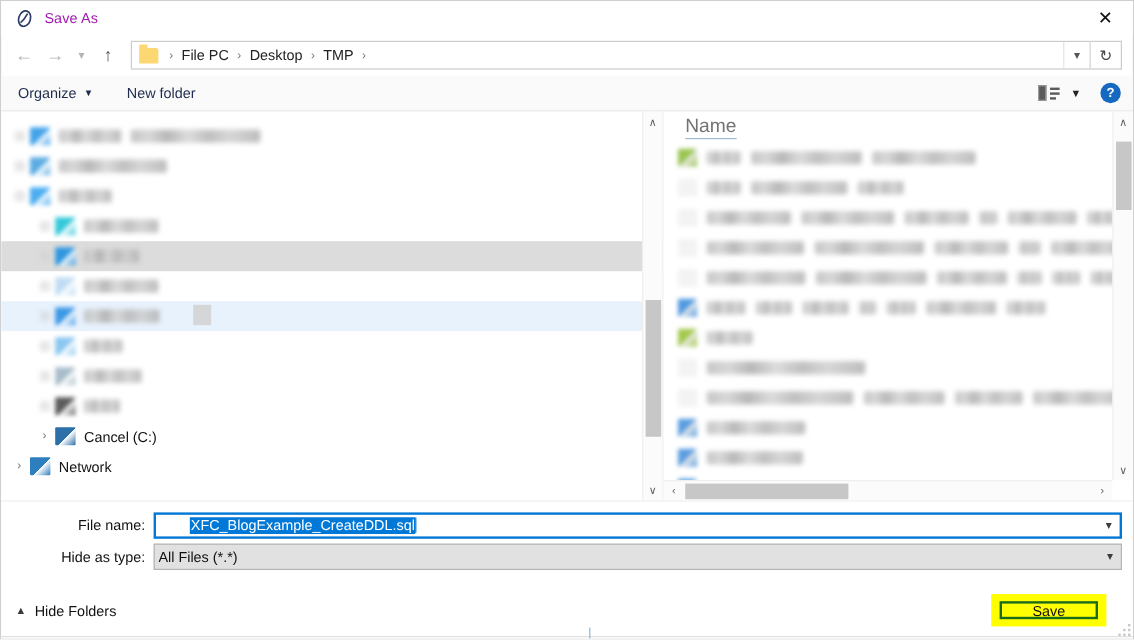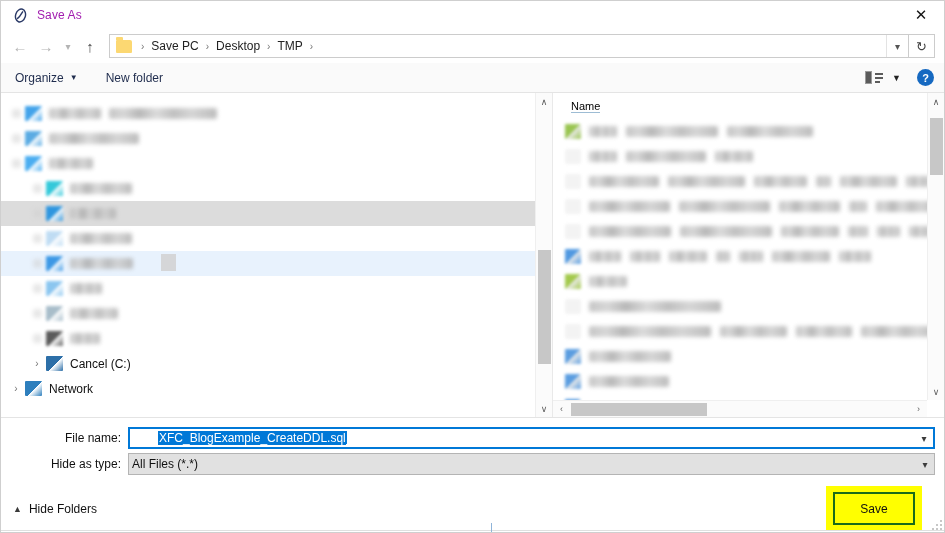--- a/index.html
+++ b/index.html
@@ -198,21 +198,21 @@
   .listpane {
     flex: 1 1 auto; position: relative; background: #fff;
     overflow: hidden; display: flex; flex-direction: column;
     min-width: 0;
   }
   .col-header {
     height: 26px; flex: 0 0 26px;
     display: flex; align-items: center;
     padding-left: 18px;
   }
-  .col-name { font-size: 11px; color: #000000; }
+  .col-name { font-size: 16px; color: #737373; }
   .col-name-underline { border-bottom: 1px solid #9dbcd4; }
   .filelist { flex: 1 1 auto; position: relative; overflow: hidden; padding-left: 12px; }
   .file-row { height: 25px; display: flex; align-items: center; }
   .file-ico { width: 16px; height: 15px; flex: 0 0 16px; margin-right: 8px; border-radius: 1px; }
   .hscroll {
     height: 17px; flex: 0 0 17px; background: #fbfbfb;
     border-top: 1px solid #efefef;
     display: flex; align-items: center; position: relative;
   }
   .hscroll .arr { width: 17px; text-align: center; color: #5c5c5c; font-size: 9px; }
@@ -277,21 +277,21 @@
   .btn {
     width: 86px; height: 25px;
     border: 1px solid #adadad; background: #e1e1e1;
     font-size: 12px; color: #111;
     display: flex; align-items: center; justify-content: center;
     font-family: "Liberation Sans", sans-serif;
   }
   .btn.save {
     background: #ffff00;
     border: 2px solid #1a6b1a;
-    width: 82px; height: 33px;
+    width: 82px; height: 15px;
   }
   .resize-grip {
     position: absolute; right: 2px; bottom: 2px;
     width: 12px; height: 12px; opacity: .55;
   }
   .resize-grip i {
     position: absolute; width: 2px; height: 2px; background: #9a9a9a;
   }
   .bottom-seam {
     position: absolute; left: 0; right: 0; bottom: 0; height: 2px;
@@ -317,21 +317,21 @@
 
   <div class="navbar">
     <div class="navbtn">←</div>
     <div class="navbtn">→</div>
     <div class="navbtn hist">▾</div>
     <div class="navbtn up">↑</div>
 
     <div class="crumbbar">
       <span class="crumb-folder"></span>
       <span class="crumb-sep">›</span>
-      <span class="crumb">Save PC</span>
+      <span class="crumb">File PC</span>
       <span class="crumb-sep">›</span>
       <span class="crumb">Desktop</span>
       <span class="crumb-sep">›</span>
       <span class="crumb">TMP</span>
       <span class="crumb-sep">›</span>
       <span class="crumbbar-spacer"></span>
       <span class="crumb-drop">▾</span>
     </div>
     <div class="refresh-btn">↻</div>
 

